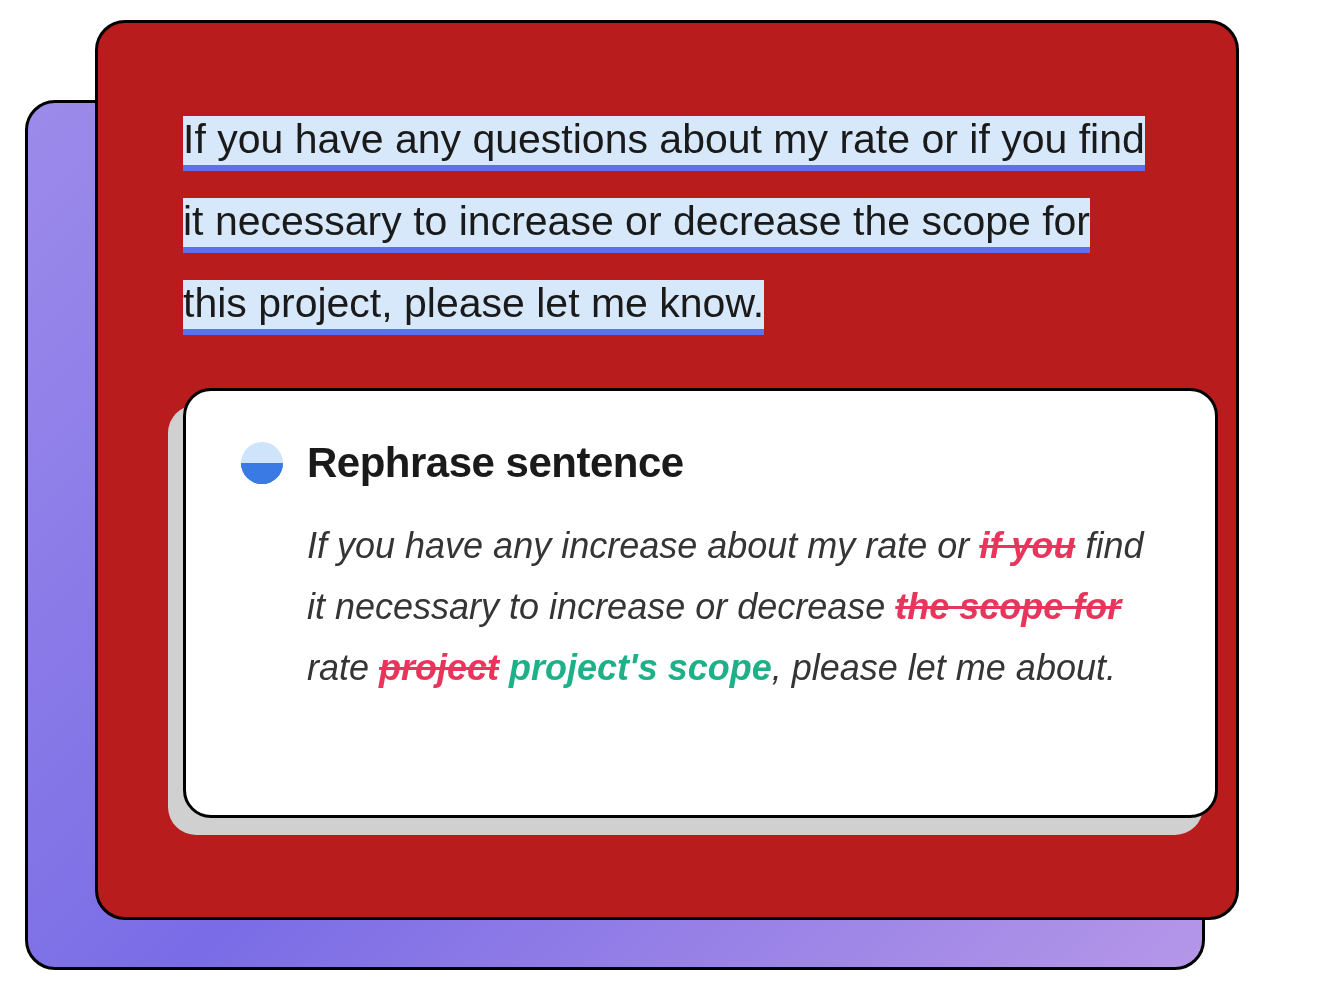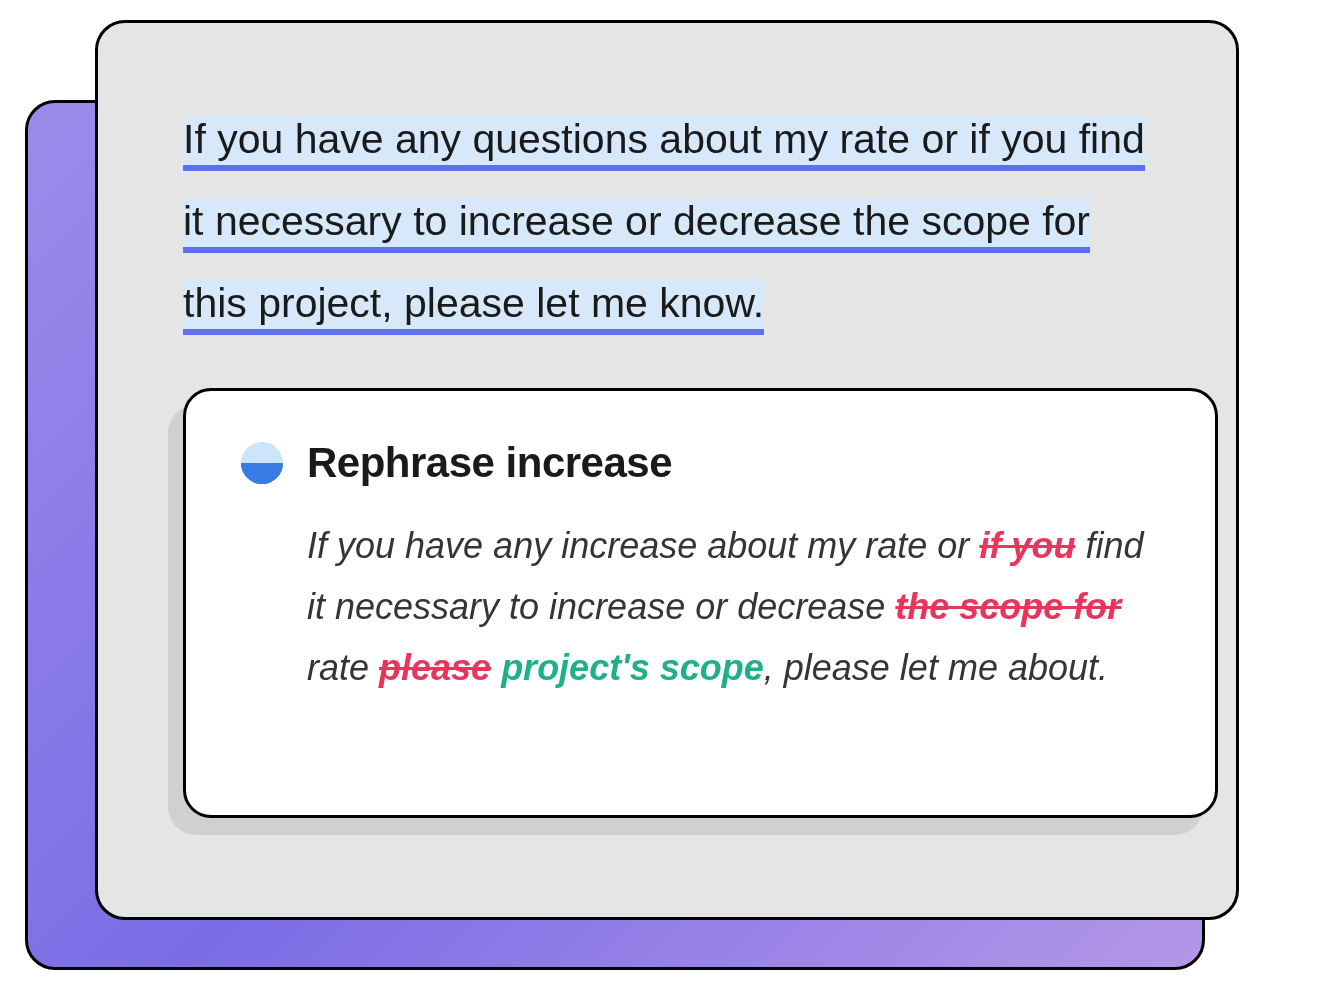--- a/index.html
+++ b/index.html
@@ -26,21 +26,21 @@
       border-radius: 30px;
       border: 3px solid #000;
     }
     
     .front-card {
       position: absolute;
       left: 95px;
       top: 20px;
       width: 1144px;
       height: 900px;
-      background: #e5e5e5;
+      background: #b91c1c;
       border-radius: 30px;
       border: 3px solid #000;
       padding: 75px 85px;
     }
     
     .highlighted-text {
       font-size: 41px;
       line-height: 2.0;
       color: #1a1a1a;
       margin-bottom: 45px;
@@ -129,20 +129,20 @@
   <div class="suggestion-card-shadow"></div>
 
   <div class="suggestion-card">
     <div class="suggestion-header">
       <svg class="suggestion-icon" viewBox="0 0 42 42">
         <circle cx="21" cy="21" r="21" fill="#cde4fa"></circle>
         <path d="M 0 21 A 21 21 0 0 0 42 21 Z" fill="#3a7ae4"></path>
         <path d="M 21 21 A 21 21 0 0 0 0 21 A 21 21 0 0 1 21 0 Z" fill="#3a7ae4" opacity="0"></path>
         <path d="M0,21 a21,21 0 0,0 21,21 a21,21 0 0,0 21,-21 a10,10 0 0,1 -21,0 z" fill="#3a7ae4"></path>
       </svg>
-      <div class="suggestion-title">Rephrase increase</div>
+      <div class="suggestion-title">Rephrase sentence</div>
     </div>
     <div class="suggestion-body">
-      <span>If you have any increase about my rate or </span><span class="strike">if you</span><span> find it necessary to increase or decrease </span><span class="strike">the scope for</span><span> rate </span><span class="strike">please</span><span class="insert"> project's scope</span><span>, please let me about.</span>
+      <span>If you have any increase about my rate or </span><span class="strike">if you</span><span> find it necessary to increase or decrease </span><span class="strike">the scope for</span><span> rate </span><span class="strike">project</span><span class="insert"> project's scope</span><span>, please let me about.</span>
     </div>
   </div>
 
 </div>
 
 </body></html>

